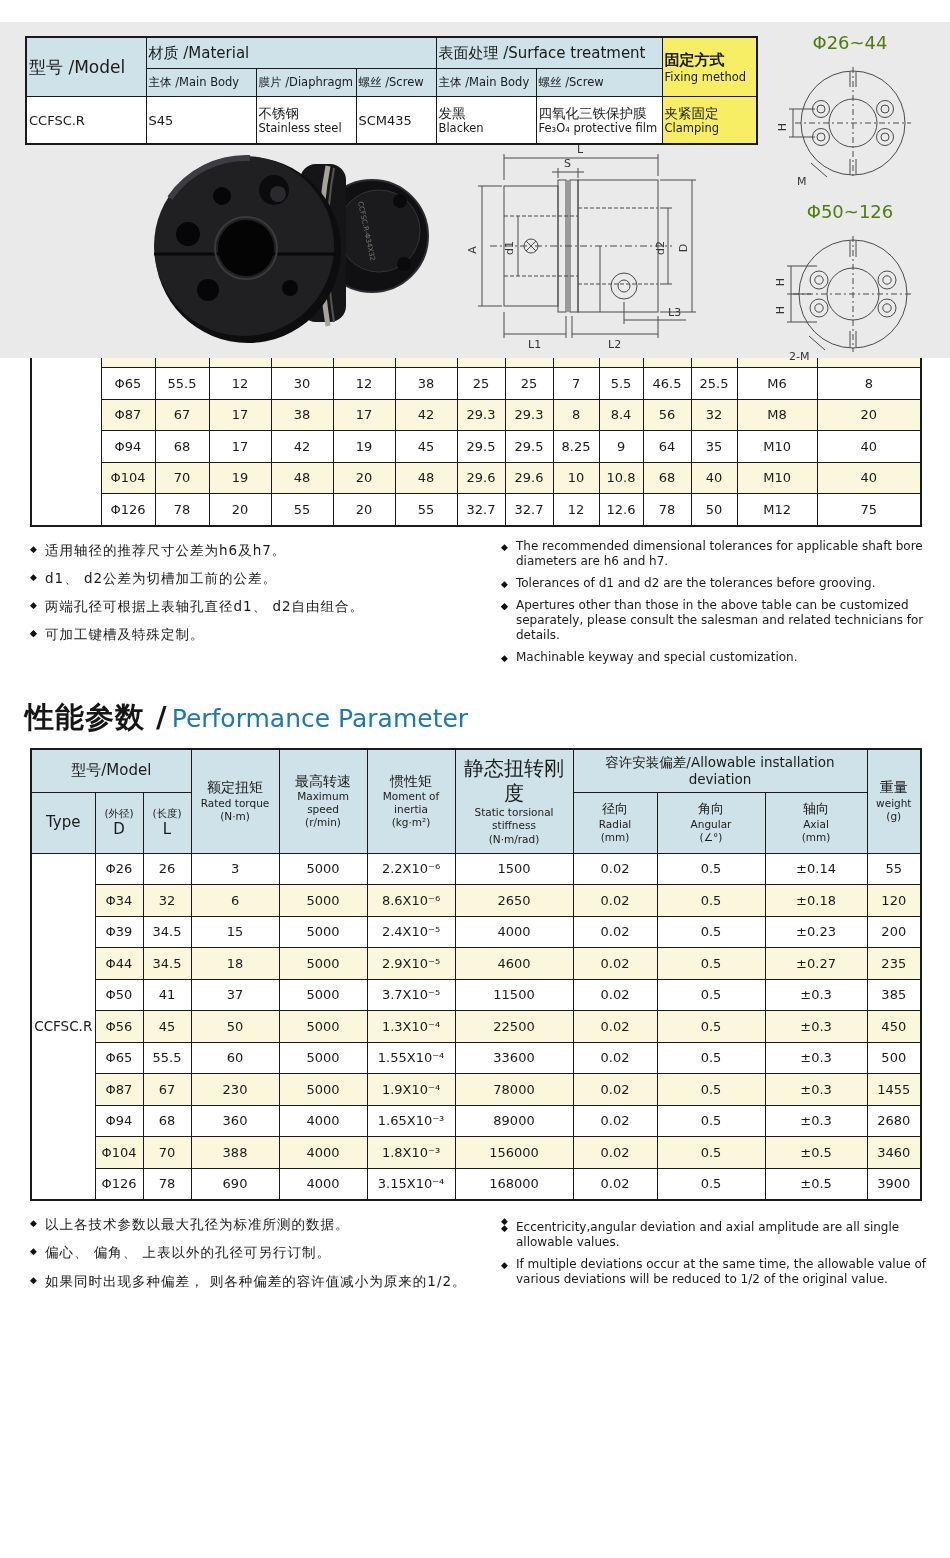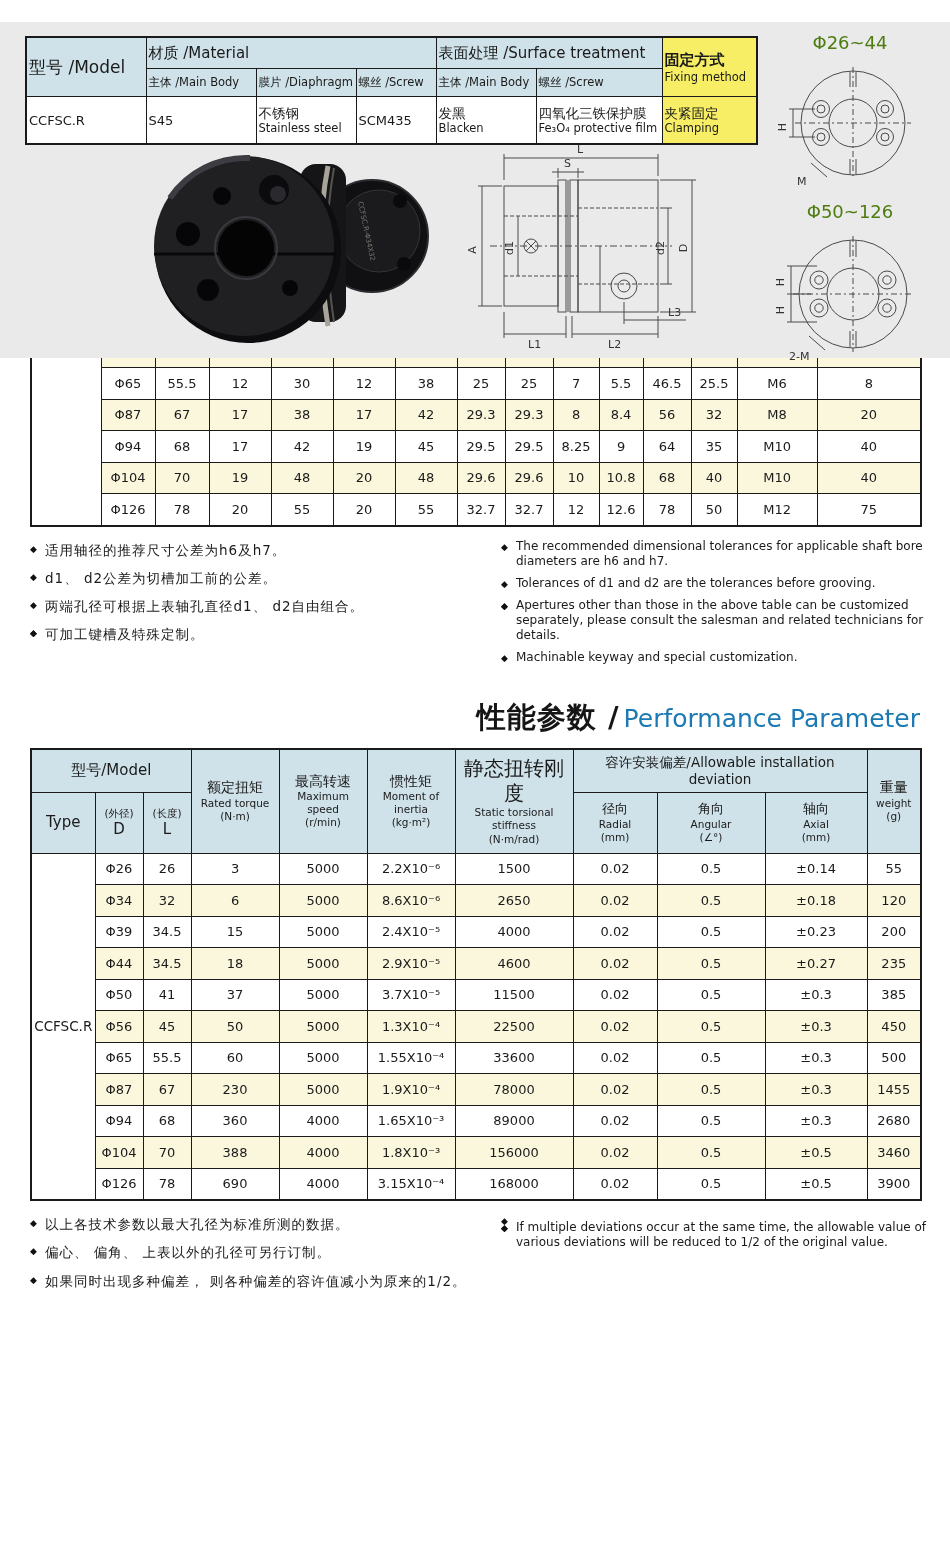--- a/index.html
+++ b/index.html
@@ -22,21 +22,21 @@
   .spec-table .en{font-size:11.5px;line-height:1.2;}
   .spec-table .fix-cn{font-size:15px;font-weight:700;}
   .spec-table .fix-en{font-size:11.5px;}
 
   .photo-wrap{position:absolute;left:122px;top:116px;width:322px;height:220px;}
   .drawing-wrap{position:absolute;left:440px;top:114px;width:308px;height:222px;}
   .circles-wrap{position:absolute;left:752px;top:8px;width:196px;height:328px;text-align:center;}
   .circ-label{font-size:18px;color:#4d7c0f;margin:2px 0 0 0;}
 
   
-  .sec-head{display:flex;align-items:flex-end;justify-content:flex-end;margin:22px 30px 10px 25px;}
+  .sec-head{display:flex;align-items:flex-end;justify-content:flex-start;margin:22px 30px 10px 25px;}
   .sec-title{margin:0;font-weight:400;}
   .sec-title .cn{font-size:29px;font-weight:700;color:#151515;letter-spacing:1px;}
   .sec-title .en{font-size:25px;color:#1b79b3;margin-left:4px;}
   .unit-label{font-size:16px;color:#111;padding-bottom:3px;}
 
   
   .data-table{border-collapse:collapse;border:2px solid #1a1a1a;table-layout:fixed;width:890px;margin-left:30px;text-align:center;}
   .data-table th,.data-table td{border:1px solid #1a1a1a;vertical-align:middle;padding:1px 1px;font-weight:400;}
   .data-table thead th{background:#cfe2e9;font-size:13.5px;line-height:1.25;}
   .data-table thead .sub{font-size:10.5px;}
@@ -758,18 +758,18 @@
   </table>
 
   <div class="notes">
     <ul class="cn-col">
       <li><span class="blt">◆</span><span>以上各技术参数以最大孔径为标准所测的数据。</span></li>
       <li><span class="blt">◆</span><span>偏心、 偏角、 上表以外的孔径可另行订制。</span></li>
       <li><span class="blt">◆</span><span>如果同时出现多种偏差， 则各种偏差的容许值减小为原来的1/2。</span></li>
     </ul>
     <ul class="en-col">
       <li><span class="blt">◆</span></li>
-      <li><span class="blt">◆</span></li>
+      <li><span class="blt">◆</span><span>Eccentricity,angular deviation and axial amplitude are all single allowable values.</span></li>
       <li><span class="blt">◆</span><span>If multiple deviations occur at the same time, the allowable value of various deviations will be reduced to 1/2 of the original value.</span></li>
     </ul>
   </div>
 
 </div>
 
 </body></html>

